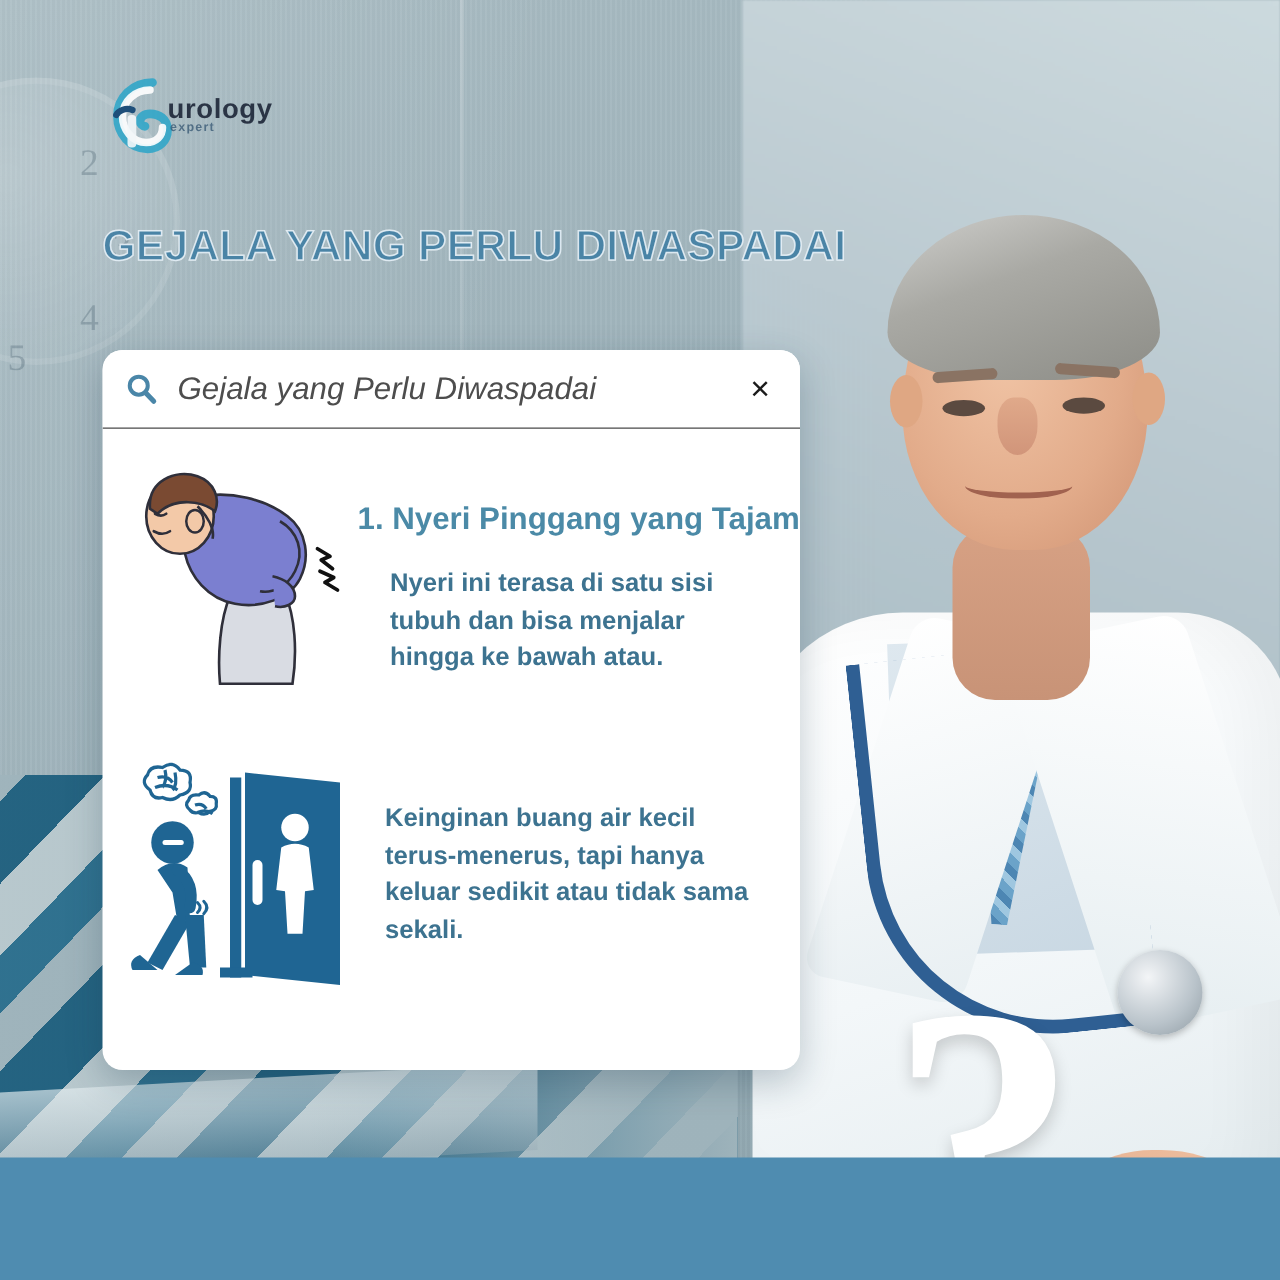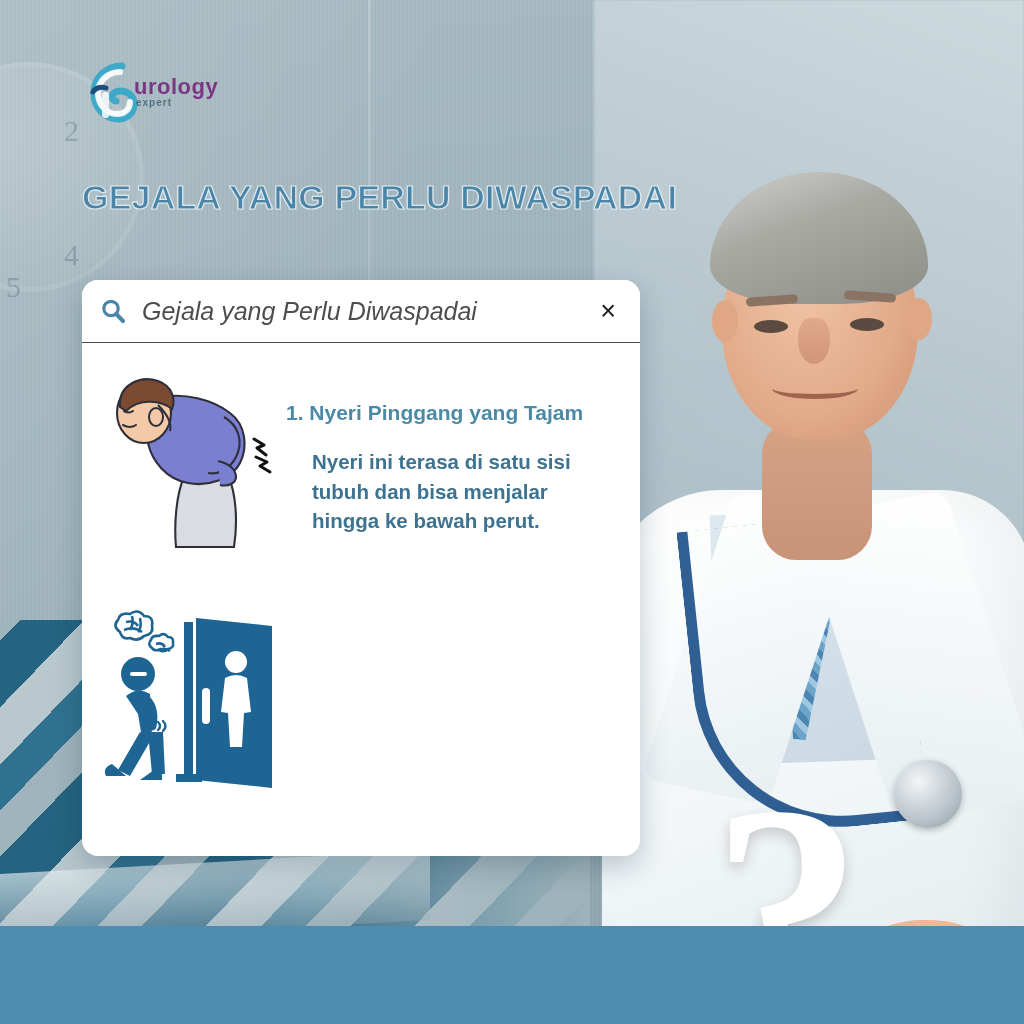--- a/index.html
+++ b/index.html
@@ -169,21 +169,21 @@
   .bottom-bar {
     position: absolute; left: 0; bottom: 0; width: 1024px; height: 98px;
     background: #4f8cb0;
   }
 
   
   .logo { position: absolute; left: 82px; top: 62px; width: 200px; height: 62px; }
   .logo-text { position: absolute; left: 52px; top: 12px; }
   .logo-title {
     font-size: 22px; font-weight: 700; letter-spacing: .5px;
-    color: #701a75; opacity: .82;
+    color: #0f172a; opacity: .82;
     font-family: "Liberation Sans", sans-serif;
   }
   .logo-sub {
     font-size: 10px; font-weight: 700; letter-spacing: 1px;
     color: #2d4f6d; opacity: .7; margin-top: -3px; margin-left: 2px;
   }
 
   
   .headline {
     position: absolute; left: 82px; top: 178px;
@@ -232,21 +232,21 @@
   .symptom {
     display: flex;
     align-items: flex-start;
     padding: 0 18px 0 14px;
   }
   .symptom.first { margin-bottom: 54px; }
   .sym-art { flex: 0 0 190px; height: 185px; position: relative; }
   .sym-art.two { flex: 0 0 186px; height: 192px; }
   .sym-text { flex: 1 1 auto; padding-top: 36px; }
   .sym-title {
-    font-size: 21px; font-weight: 700;
+    font-size: 25px; font-weight: 700;
     color: #4b8aa7;
     margin: 0 0 22px 0;
     white-space: nowrap;
   }
   .sym-desc {
     font-size: 20.5px; font-weight: 700;
     color: #3d7390;
     line-height: 1.45;
     margin: 0 0 0 26px;
     max-width: 300px;
@@ -354,21 +354,21 @@
             <path d="M27 60 q7 4 13 0" fill="none" stroke="#2f2f3a" stroke-width="2.1" stroke-linecap="round"></path>
 
             <path d="M62 40 C70 48 76 58 74 66" fill="none" stroke="#2f2f3a" stroke-width="2.1"></path>
 
             <path d="M158 74 l10 6 -7 3 9 7" fill="none" stroke="#111" stroke-width="3" stroke-linecap="round" stroke-linejoin="round"></path>
             <path d="M160 92 l11 5 -7 4 10 6" fill="none" stroke="#111" stroke-width="3" stroke-linecap="round" stroke-linejoin="round"></path>
           </svg>
         </div>
         <div class="sym-text">
           <p class="sym-title">1. Nyeri Pinggang yang Tajam</p>
-          <p class="sym-desc">Nyeri ini terasa di satu sisi tubuh dan bisa menjalar hingga ke bawah perut.</p>
+          <p class="sym-desc">Nyeri ini terasa di satu sisi tubuh dan bisa menjalar hingga ke bawah atau.</p>
         </div>
       </div>
 
       <div class="symptom">
         <div class="sym-art two">
           <svg width="186" height="192" viewBox="0 0 186 192">
 
             <rect x="88" y="18" width="9" height="160" fill="#1f6593"></rect>
             <rect x="80" y="170" width="26" height="8" fill="#1f6593"></rect>
 
@@ -394,19 +394,20 @@
 
             <g fill="none" stroke="#1f6593" stroke-width="2.6">
               <path d="M24 28 q-8 -6 -2 -12 q2 -8 12 -6 q8 -6 14 2 q10 0 8 10 q2 8 -8 10 q-6 6 -14 2 q-8 2 -10 -6 Z"></path>
               <path d="M30 18 q8 -2 12 4 M28 26 q10 -4 18 2 M36 12 q2 8 -2 14 M44 14 q2 10 -2 14"></path>
               <path d="M56 44 q-5 -4 -1 -8 q1 -5 8 -4 q5 -4 9 1 q6 0 5 6 q1 5 -5 6 q-4 4 -9 1 q-5 1 -7 -2 Z"></path>
               <path d="M60 40 q6 -2 9 3 M62 46 q7 -3 12 1"></path>
             </g>
           </svg>
         </div>
         <div class="sym-text">
+          <p class="sym-desc">Keinginan buang air kecil terus-menerus, tapi hanya keluar sedikit atau tidak sama sekali.</p>
         </div>
       </div>
 
     </div>
   </div>
 
 </div>
 
 </body></html>

